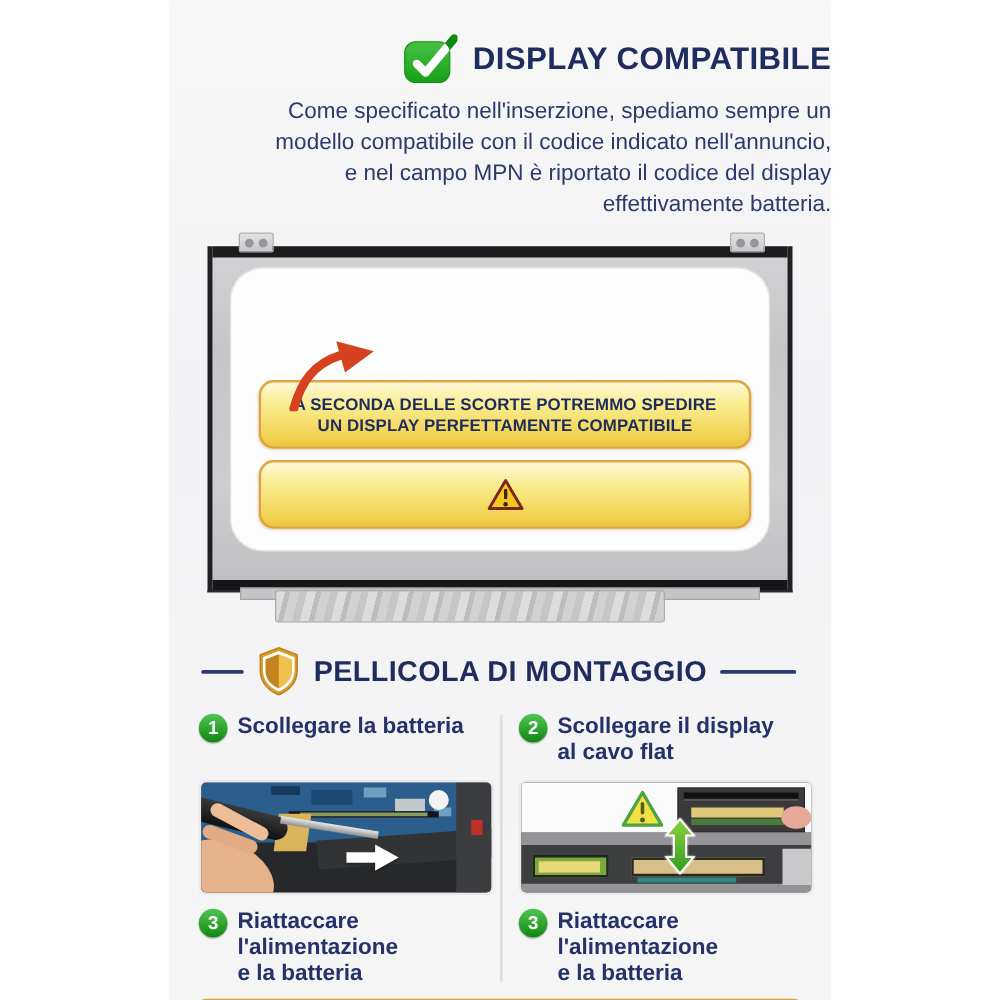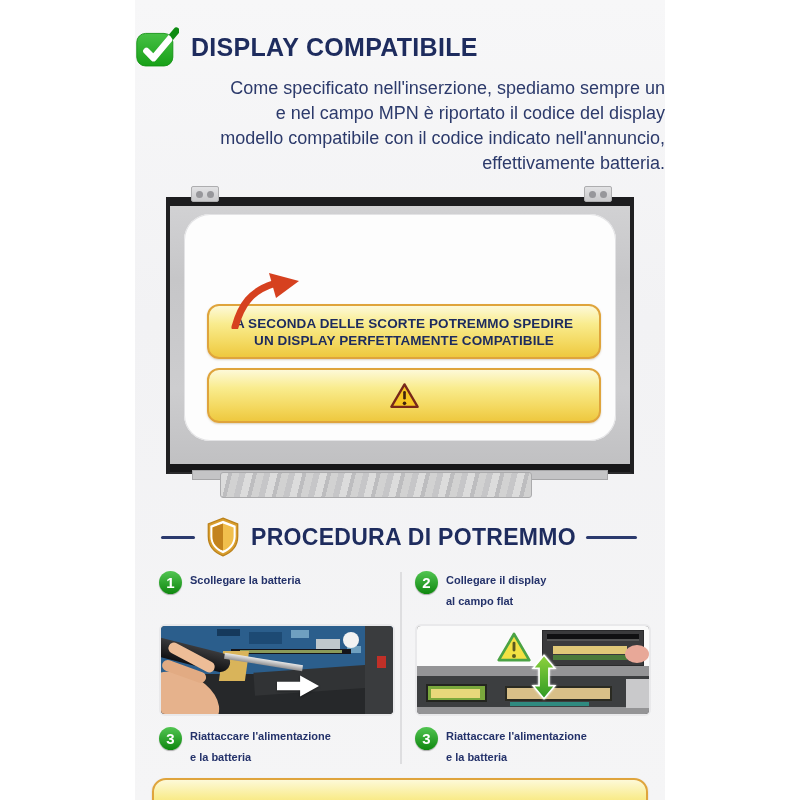--- a/index.html
+++ b/index.html
@@ -2,21 +2,21 @@
 <html><head>
 <meta charset="utf-8">
 <style>
   * { margin:0; padding:0; box-sizing:border-box; }
   html,body { width:800px; height:800px; background:#ffffff; font-family:"Liberation Sans", sans-serif; }
   .canvas { position:relative; width:800px; height:800px; background:#ffffff; overflow:hidden; }
   .column { position:relative; width:530px; height:800px; margin:0 auto;
             background:linear-gradient(180deg,#f7f7f8 0%,#f2f2f4 40%,#f5f5f6 100%); padding-top:26px; }
 
   
-  .hdr { display:flex; align-items:center; justify-content:flex-start; gap:12px; height:42px; }
+  .hdr { display:flex; align-items:center; justify-content:flex-end; gap:12px; height:42px; }
   .hdr h1 { font-size:25px; font-weight:800; color:#1e2c5e; letter-spacing:0.3px; }
 
   
   .intro { margin-top:8px; text-align:right; color:#2c3a6b; font-size:18px; line-height:25px; }
 
   
   .panel-wrap { position:relative; margin:10px auto 0 auto; width:468px; height:306px; }
   .bracket { position:absolute; top:0; width:28px; height:16px; background:linear-gradient(180deg,#e2e2e4,#c9c9cb);
              border:1px solid #adadaf; border-radius:2px; z-index:2; }
   .bracket.l { left:25px; } .bracket.r { right:22px; }
@@ -50,21 +50,21 @@
   .proc-line.l { width:34px; } .proc-line.r { flex:1; }
   .proc-hdr h2 { font-size:23px; font-weight:800; color:#1e2c5e; letter-spacing:0.3px; white-space:nowrap; }
 
   
   .steps { position:relative; display:grid; grid-template-columns:1fr 1fr; column-gap:20px; margin-top:14px; padding:0 14px 0 24px; }
   .vdiv { position:absolute; left:50%; top:2px; bottom:4px; width:2px; background:#dedee0; }
   .step-label { display:flex; gap:8px; align-items:flex-start; margin-bottom:8px; min-height:46px; }
   .badge { flex:0 0 23px; width:23px; height:23px; border-radius:50%; margin-top:1px;
            background:linear-gradient(180deg,#52c552,#0f870f); color:#fff; font-weight:700; font-size:15px;
            display:flex; align-items:center; justify-content:center; box-shadow:0 1px 1px rgba(0,0,0,.3); }
-  .step-label .txt { color:#24326a; font-weight:700; font-size:11px; line-height:21px; }
+  .step-label .txt { color:#24326a; font-weight:700; font-size:18px; line-height:21px; }
   .step3 { margin-top:10px; margin-bottom:0; min-height:42px; }
 
   .shot { position:relative; height:92px; border-radius:6px; overflow:hidden; border:2px solid #e9e9eb; background:#555; }
 
   
   .mb-board { position:absolute; top:0; left:0; right:0; height:56%; background:#2b5e8c; }
   .mb-chip  { position:absolute; background:#1d4a74; }
   .mb-chip.c2 { background:#6fa0c0; } .mb-chip.c3 { background:#c0c8cc; } .mb-chip.c4 { background:#15395c; }
   .mb-circle { position:absolute; width:16px; height:16px; border-radius:50%; background:#f2f2f2; top:6px; right:34px; }
   .mb-conn { position:absolute; left:30%; right:18%; top:46%; height:11%; background:#14141a; }
@@ -125,22 +125,22 @@
         </defs>
         <rect x="2" y="7" width="41" height="37" rx="10" fill="url(#gck)" stroke="#129112" stroke-width="1"></rect>
         <path d="M13 27 L21 35 L47 4" fill="none" stroke="#0e8c12" stroke-width="7.5" stroke-linecap="round" stroke-linejoin="round"></path>
         <path d="M13 27 L21 35 L47 4" fill="none" stroke="#ffffff" stroke-width="7.5" stroke-linecap="round" stroke-linejoin="round" clip-path="url(#ckclip)"></path>
       </svg>
       <h1>DISPLAY COMPATIBILE</h1>
     </div>
 
     <div class="intro">
       <div>Come specificato nell'inserzione, spediamo sempre un</div>
+      <div>modello compatibile con il codice indicato nell'annuncio,</div>
       <div>e nel campo MPN è riportato il codice del display</div>
-      <div>modello compatibile con il codice indicato nell'annuncio,</div>
       <div>effettivamente batteria.</div>
     </div>
 
     <div class="panel-wrap">
       <div class="bracket l">
           <i></i>
           <i></i>
         </div>
       <div class="bracket r">
           <i></i>
@@ -183,39 +183,39 @@
         <defs>
           <clipPath id="shc">
             <path d="M22 1 L40 8 V23 C40 35 32 43 22 47 C12 43 4 35 4 23 V8 Z" transform="translate(22,24) scale(0.72) translate(-22,-24)"></path>
           </clipPath>
         </defs>
         <path d="M22 1 L40 8 V23 C40 35 32 43 22 47 C12 43 4 35 4 23 V8 Z" fill="#d99e2d" stroke="#bb8119" stroke-width="1.5"></path>
         <path d="M22 1 L40 8 V23 C40 35 32 43 22 47 C12 43 4 35 4 23 V8 Z" fill="#ffffff" transform="translate(22,24) scale(0.86) translate(-22,-24)"></path>
         <path d="M22 1 L40 8 V23 C40 35 32 43 22 47 C12 43 4 35 4 23 V8 Z" fill="#f1bf4d" transform="translate(22,24) scale(0.72) translate(-22,-24)"></path>
         <rect x="0" y="0" width="22" height="48" fill="#c3831d" clip-path="url(#shc)"></rect>
       </svg>
-      <h2>PROCEDURA DI POTREMMO</h2>
+      <h2>PELLICOLA DI MONTAGGIO</h2>
       <span class="proc-line r"></span>
     </div>
 
     <div class="steps">
       <div class="vdiv"></div>
 
       <div class="step-label">
         <span class="badge">1</span>
         <span class="txt">
           <div>Scollegare la batteria</div>
         </span>
       </div>
 
       <div class="step-label">
         <span class="badge">2</span>
         <span class="txt">
-          <div>Collegare il display</div>
-          <div>al campo flat</div>
+          <div>Scollegare il display</div>
+          <div>al cavo flat</div>
         </span>
       </div>
 
       <div class="shot">
         <div class="mb-board">
           <div class="mb-chip" style="left:38%;top:12%;width:14%;height:24%;"></div>
           <div class="mb-chip c2" style="left:56%;top:8%;width:8%;height:16%;"></div>
           <div class="mb-chip c3" style="left:67%;top:26%;width:10%;height:20%;"></div>
           <div class="mb-chip c4" style="left:24%;top:6%;width:10%;height:14%;"></div>
           <div class="mb-chip c2" style="left:80%;top:40%;width:6%;height:14%;"></div>

